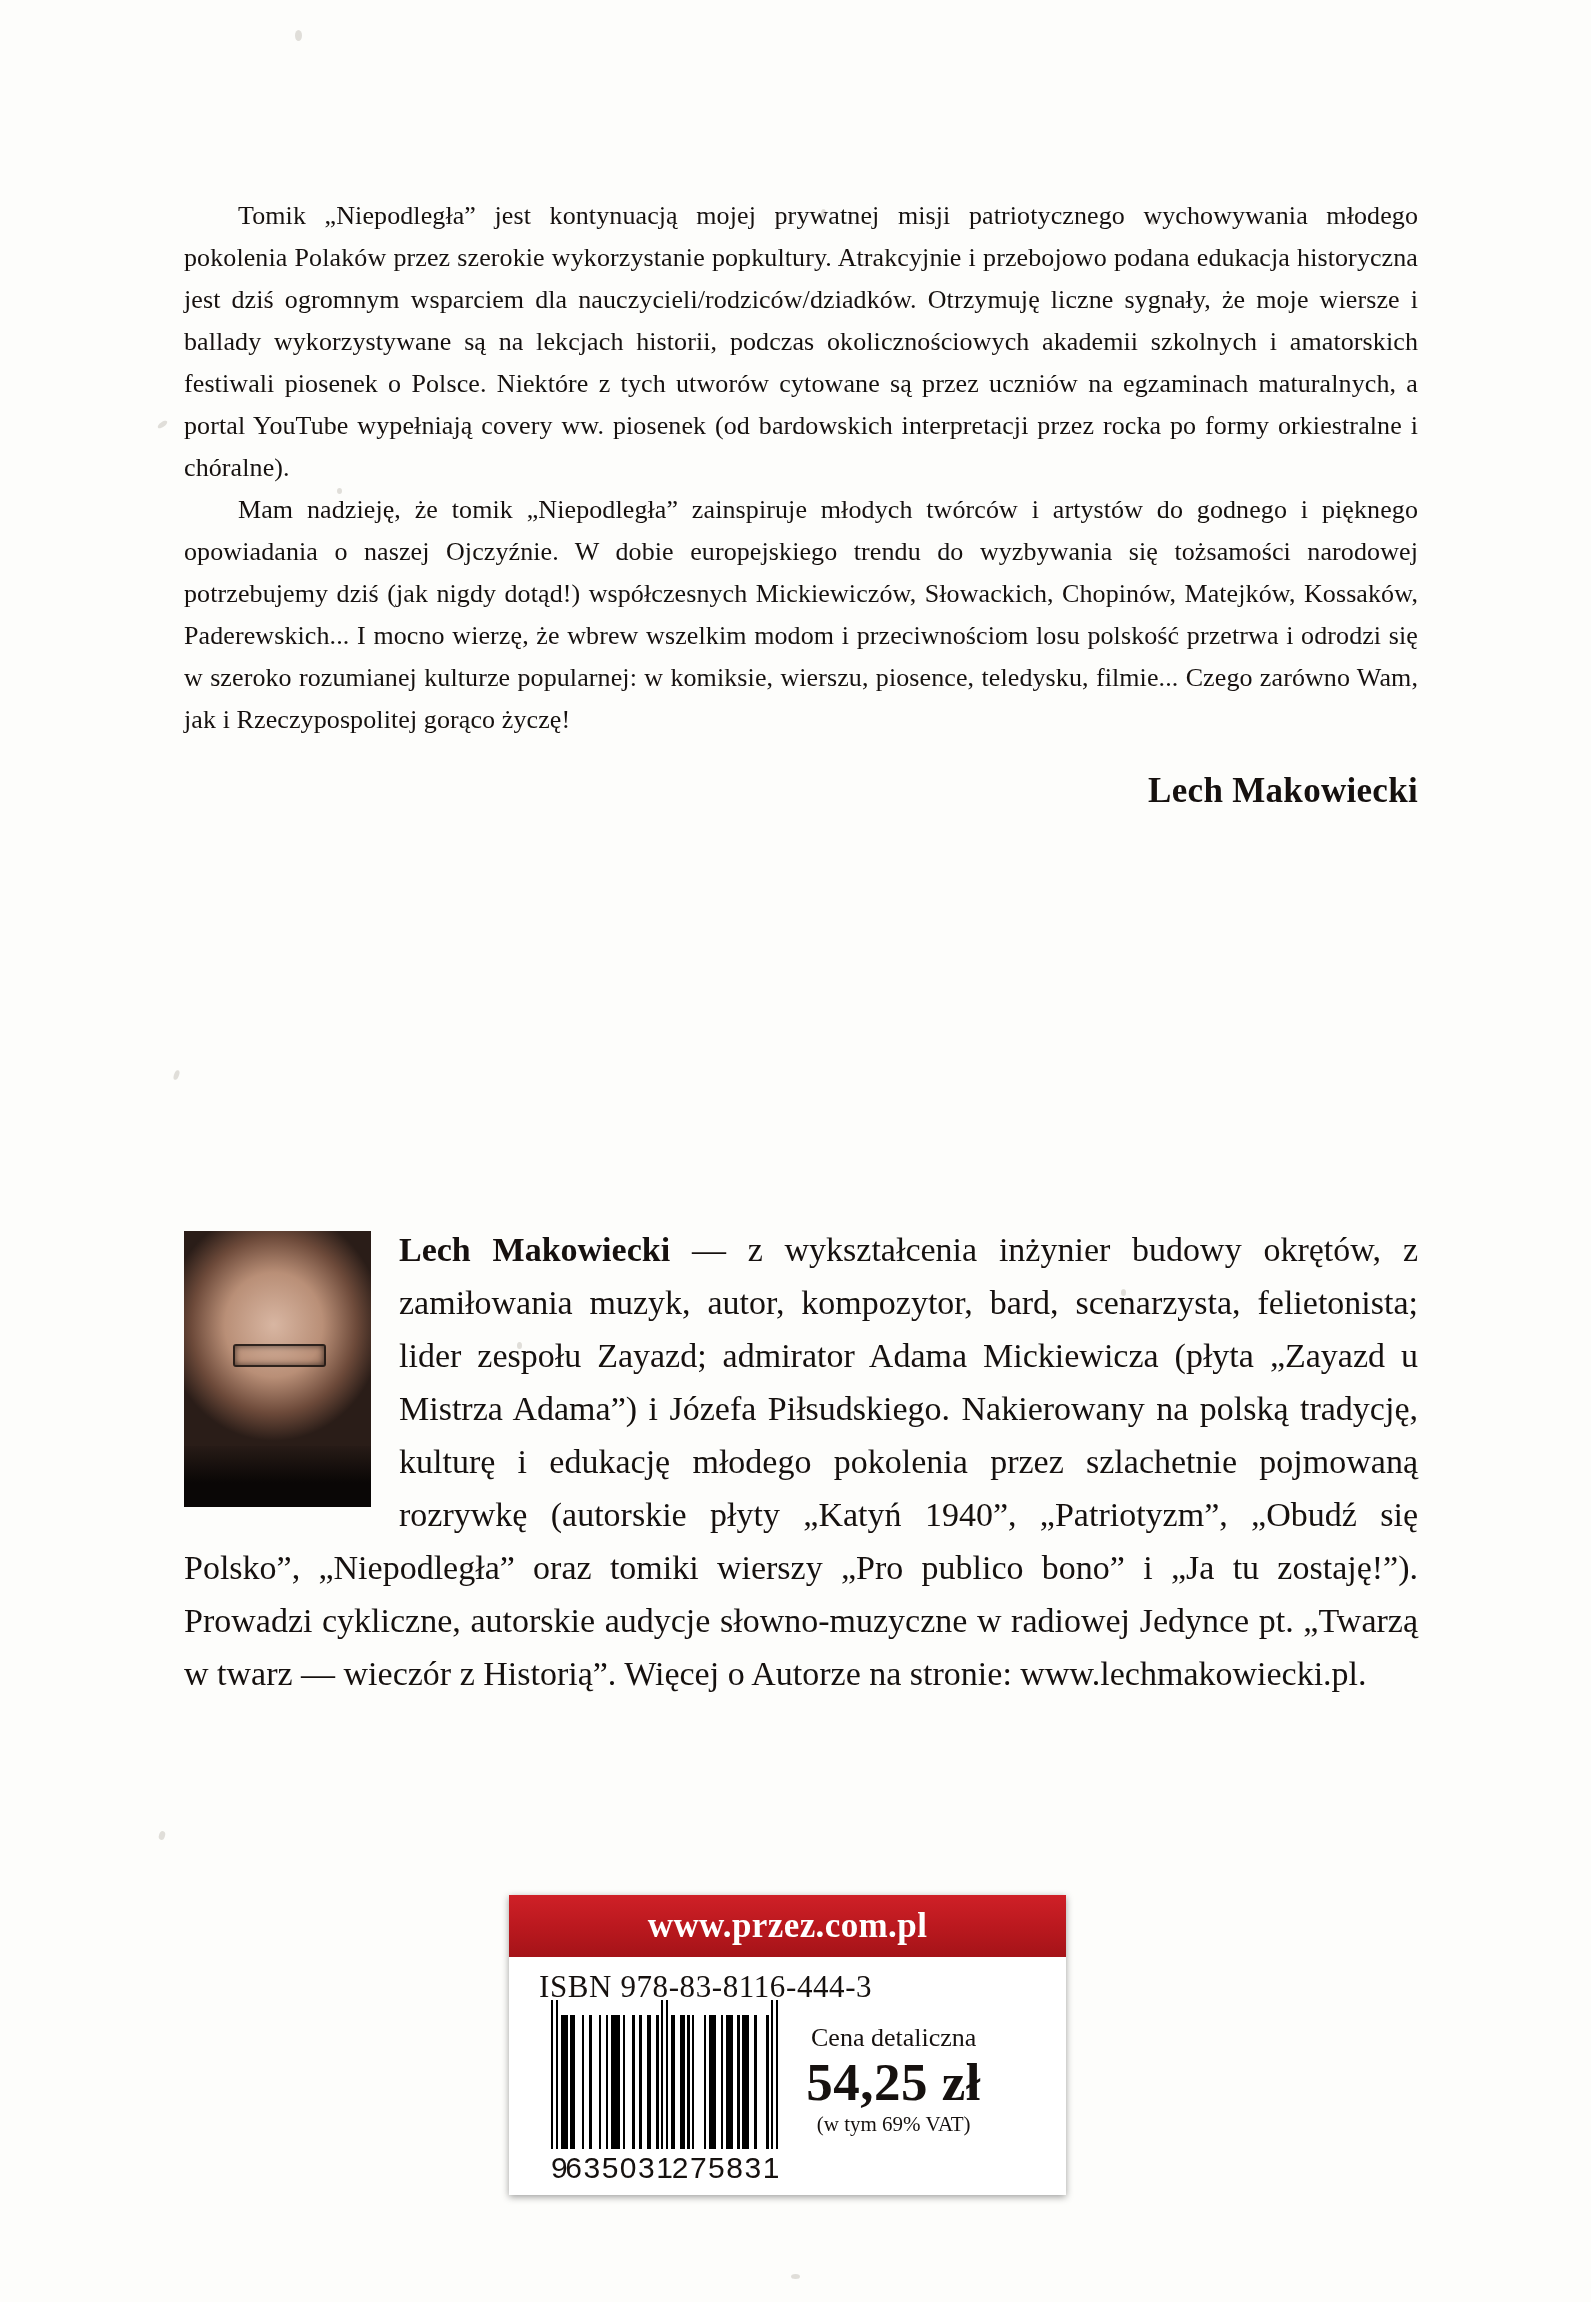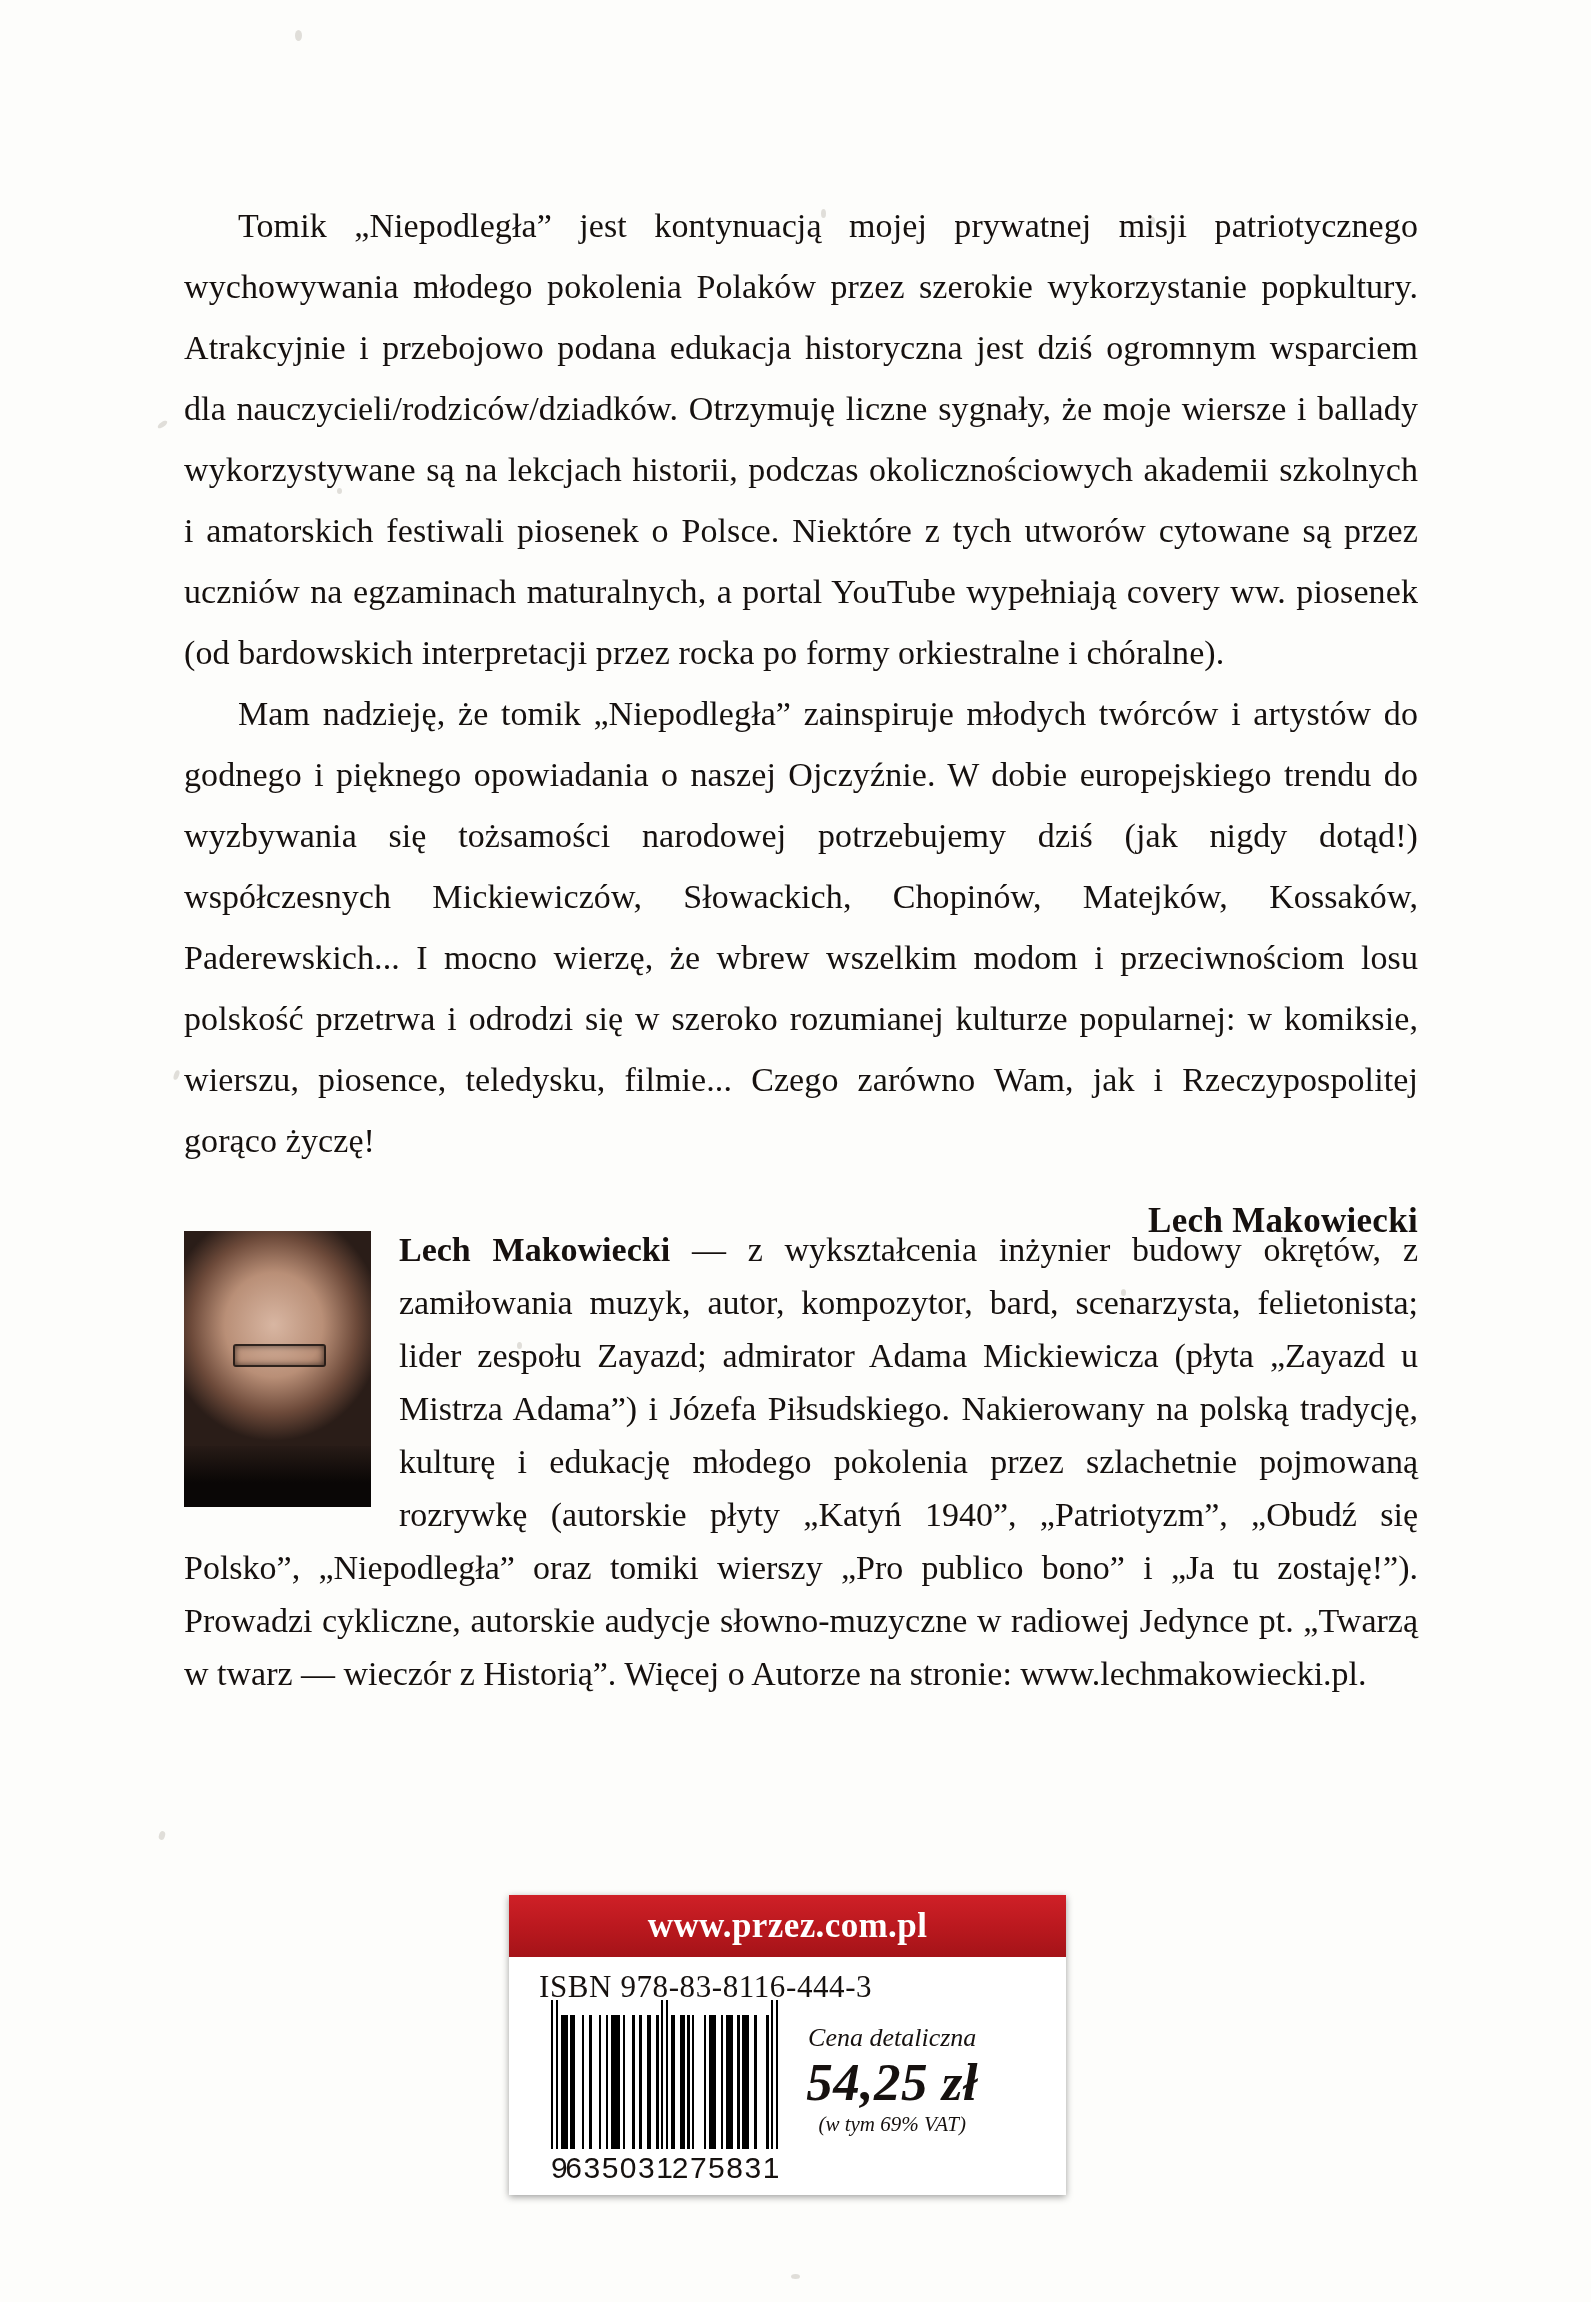--- a/index.html
+++ b/index.html
@@ -25,22 +25,22 @@
     border-radius: 50%;
     opacity: .55;
   }
   .content {
     position: absolute;
     left: 184px;
     top: 195px;
     width: 1234px;
   }
   .blurb {
-    font-size: 34px;
-    line-height: 61px;
+    font-size: 26px;
+    line-height: 42px;
     text-align: justify;
     text-justify: inter-word;
     letter-spacing: 0.1px;
     font-family: Liberation Serif, serif;
   }
   .blurb p {
     margin: 0;
     text-indent: 54px;
   }
   .signature {
@@ -155,21 +155,20 @@
     font-size: 30px;
     letter-spacing: 1px;
     margin-top: 2px;
     font-family: "Liberation Sans", sans-serif;
   }
   .barnum span { display: inline-block; }
   .price-col {
     padding-left: 24px;
     text-align: center;
     padding-top: 8px;
-    font-style: italic;
   }
   .price-label { font-size: 26px; }
   .price-value {
     font-size: 53px;
     font-weight: bold;
     letter-spacing: 0.5px;
     line-height: 1.12;
   }
   .price-vat { font-size: 21px; }
 

